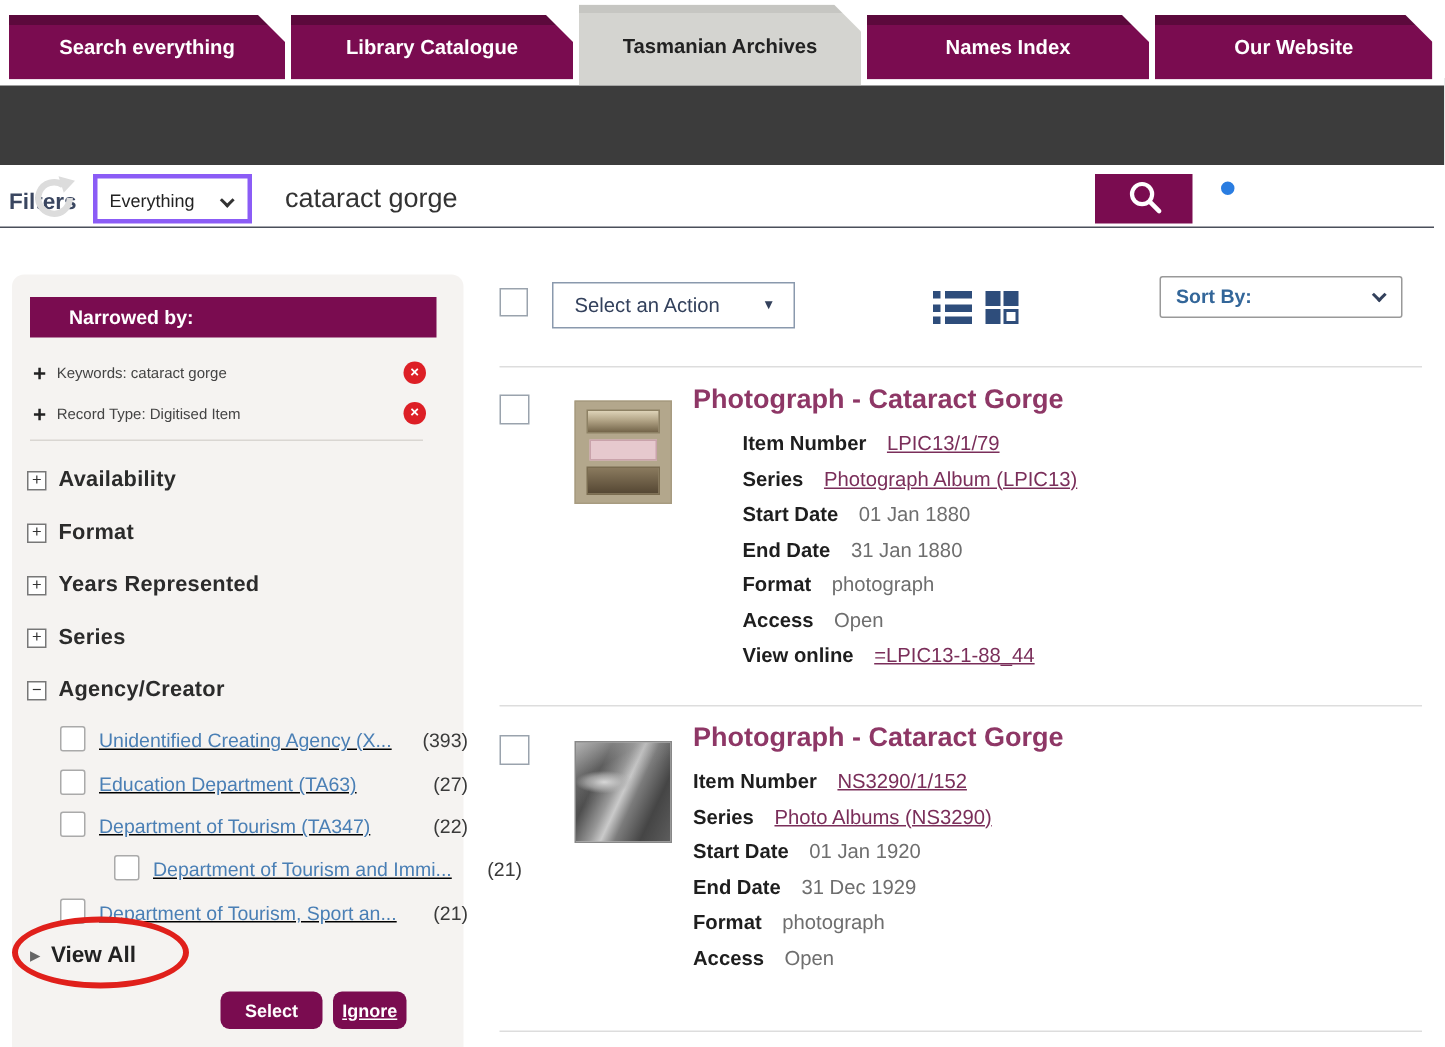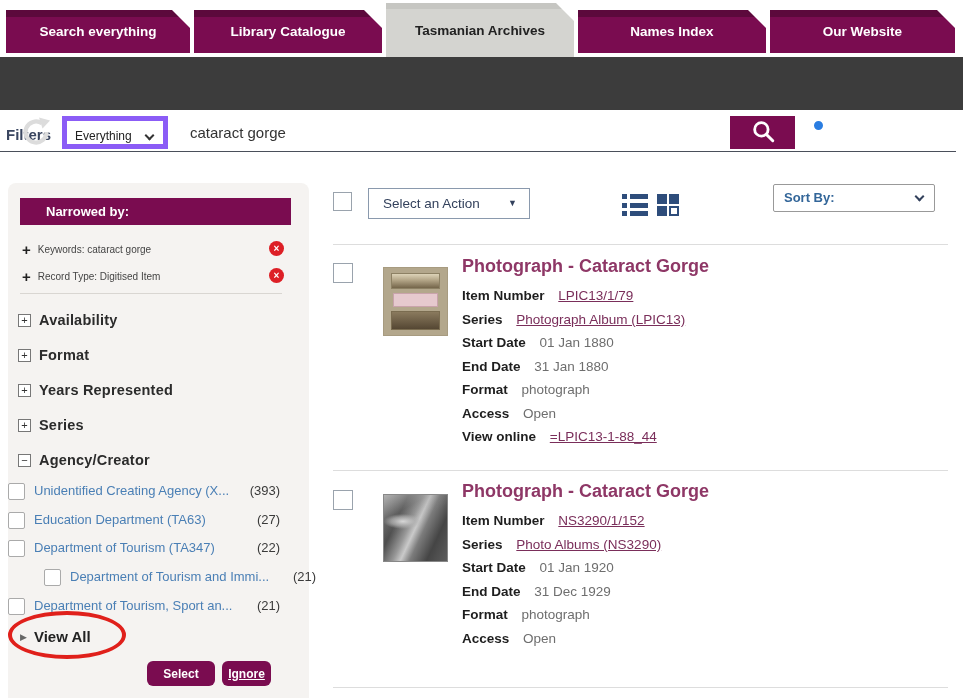--- a/index.html
+++ b/index.html
@@ -19,25 +19,25 @@
   .tab1 { left:6px;   width:184px; }
   .tab2 { left:194px; width:188px; }
   .tab3 { left:386px; width:188px; }
   .tab4 { left:578px; width:188px; }
   .tab5 { left:770px; width:185px; }
 
   
   .search-bar { position:absolute; left:0; top:52px; width:963px; height:58px; background:#3c3c3c; z-index:2; }
   .refresh-btn { position:absolute; left:20px; top:64px; width:32px; height:32px; cursor:pointer; }
   .scope-select { position:absolute; left:62px; top:64px; width:106px; height:33px; background:#fff;
-         border:5px solid #8b5cf6; font-size:12px; color:#222; line-height:31px; padding-left:8px; cursor:pointer; }
+         border:3px solid #8b5cf6; font-size:12px; color:#222; line-height:31px; padding-left:8px; cursor:pointer; }
   .scope-select .chev { position:absolute; right:10px; top:11px; width:7px; height:7px;
          border-right:2px solid #333; border-bottom:2px solid #333; transform:rotate(45deg); }
   .search-input { position:absolute; left:178px; top:64px; width:548px; height:33px; border:none;
-         font-family:"Liberation Sans",sans-serif; font-size:15px; color:#333; padding:0 12px; outline:none; }
+         font-family:"Liberation Sans",sans-serif; font-size:18px; color:#333; padding:0 12px; outline:none; }
   .search-btn { position:absolute; left:730px; top:64px; width:65px; height:33px; background:#7a0c50;
          border:none; cursor:pointer; display:flex; align-items:center; justify-content:center; }
   .radio-group { position:absolute; left:812px; top:65px; }
   .radio-row { display:flex; align-items:center; height:16px; margin-bottom:1px; cursor:pointer; }
   .radio-dot { width:13px; height:13px; border-radius:50%; background:#fff; margin-right:6px; flex:0 0 13px; }
   .radio-dot.on { background:#2a7de1; border:2px solid #fff; }
   .radio-label { color:#fff; font-size:12px; font-weight:bold; white-space:nowrap; }
 
   
   .filters-title { position:absolute; left:6px; top:126px; font-size:15px; font-weight:bold; color:#3a4660; }
@@ -55,21 +55,21 @@
   .remove-badge { position:absolute; right:0; top:2px; width:15px; height:15px; border-radius:50%;
              background:#dd1f26; color:#fff; font-size:10px; font-weight:bold; text-align:center;
              line-height:15px; cursor:pointer; }
   .applied-divider { position:absolute; left:12px; top:110px; width:262px; height:1px; background:#d9d6d2; }
 
   .facet-section { position:absolute; left:10px; height:18px; display:flex; align-items:center; cursor:pointer; }
   .toggle-box { width:13px; height:13px; border:1px solid #777; background:#fff; font-size:11px; line-height:11px;
              text-align:center; color:#333; margin-right:8px; flex:0 0 13px; }
   .facet-label { font-size:14.5px; font-weight:bold; color:#2b2b2b; letter-spacing:.2px; }
 
-  .agency-row { position:absolute; left:0; width:278px; height:18px; display:flex; align-items:flex-start; }
+  .agency-row { position:absolute; left:32px; width:278px; height:18px; display:flex; align-items:flex-end;text-decoration:underline; }
   .agency-check { width:17px; height:17px; border:1px solid #aaa; background:#fff; border-radius:2px;
              margin-right:9px; flex:0 0 17px; cursor:pointer; }
   .agency-link { font-size:13px; color:#4a7fb5; white-space:nowrap; overflow:hidden; text-overflow:ellipsis;
              width:202px; cursor:pointer; }
   .agency-count { position:absolute; right:6px; font-size:13px; color:#3a3a3a; }
 
   .view-all { position:absolute; left:12px; top:445px; display:flex; align-items:center; cursor:pointer; }
   .view-all-arrow { font-size:9px; color:#666; margin-right:7px; }
   .view-all-label { font-size:15px; font-weight:bold; color:#222; }
   .annotation-ellipse { position:absolute; left:8px; top:611px; width:118px; height:48px;
@@ -279,21 +279,21 @@
   <div class="result-sep" style="top:470px;"></div>
   <div class="result-sep" style="top:687px;"></div>
 
   <div class="res-check" style="top:263px;"></div>
   <div class="thumb thumb1" style="top:267px;">
     <div class="t1-top"></div>
     <div class="t1-label"></div>
     <div class="t1-bot"></div>
   </div>
   <div class="res-title" style="top:256px;">Photograph - Cataract Gorge</div>
-  <div class="res-fields" style="top:284px;">
+  <div class="res-fields" style="top:284px;margin-left:33px;">
     <div class="field-row">
       <span class="flabel">Item Number</span>
       <span class="fvalue link">LPIC13/1/79</span>
     </div>
     <div class="field-row">
       <span class="flabel">Series</span>
       <span class="fvalue link">Photograph Album (LPIC13)</span>
     </div>
     <div class="field-row">
       <span class="flabel">Start Date</span>

